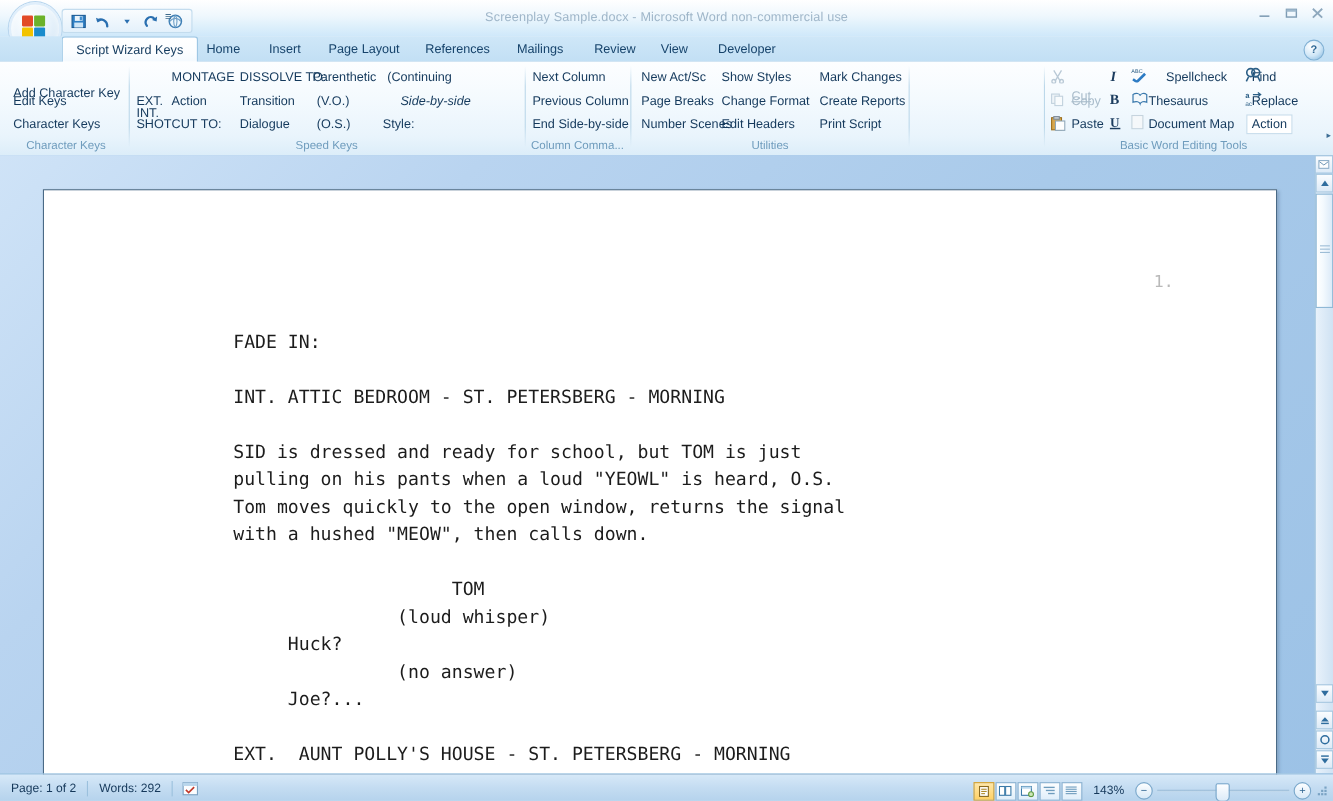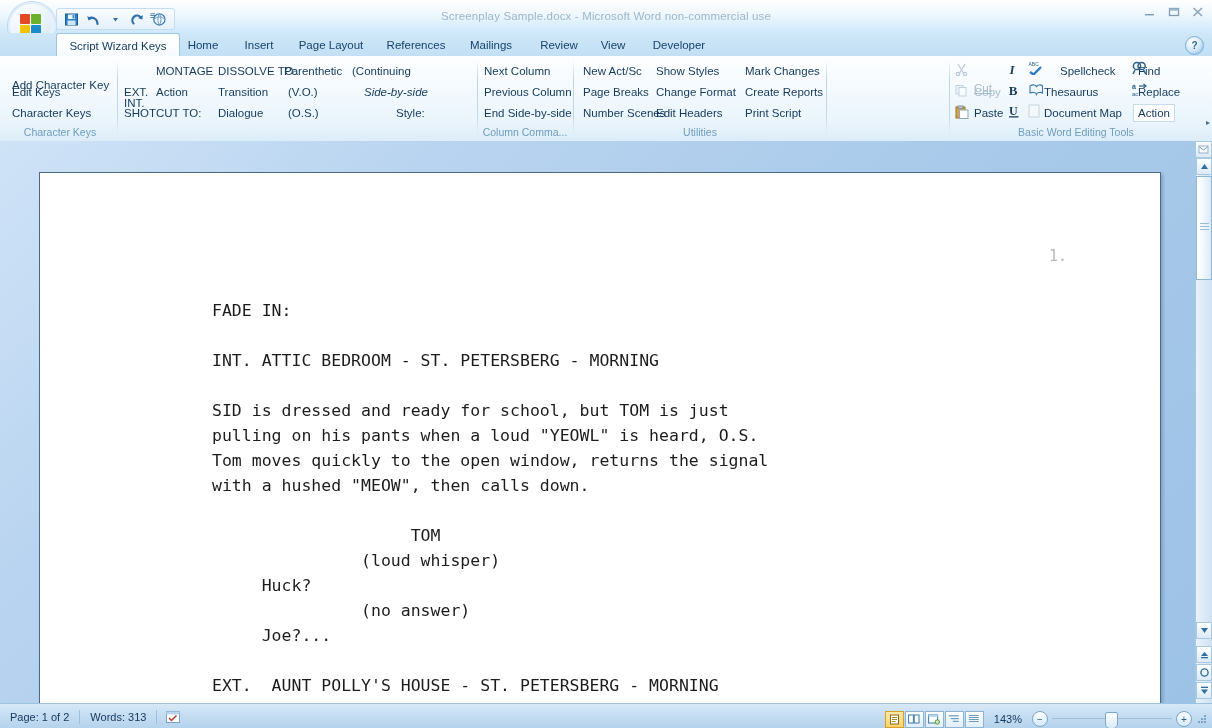--- a/index.html
+++ b/index.html
@@ -337,22 +337,23 @@
         <div class="ritem" style="left: 232px; top: 5px;">(Continuing</div>
         <div class="ritem" style="left: 4px; top: 26px;">EXT.</div>
         <div class="ritem" style="left: 36px; top: 26px;">Action</div>
         <div class="ritem" style="left: 98px; top: 26px;">Transition</div>
         <div class="ritem" style="left: 168px; top: 26px;">(V.O.)</div>
         <div class="ritem" style="left: 244px; top: 26px; font-style: italic;">Side-by-side</div>
         <div class="ritem" style="left: 4px; top: 47px;">SHOT</div>
         <div class="ritem" style="left: 36px; top: 47px;">CUT TO:</div>
         <div class="ritem" style="left: 98px; top: 47px;">Dialogue</div>
         <div class="ritem" style="left: 168px; top: 47px;">(O.S.)</div>
-        <div class="ritem" style="left: 228px; top: 47px; margin-left: 48px;">Style:</div>
-      </div>
+        <div class="ritem" style="left: 228px; top: 47px;">Style:</div>
+      </div>
+      <div class="rgroup-label">Speed Keys</div>
     </div>
     <div class="rsep" style="left: 477px;"></div>
     <div class="rgroup" style="left: 478px; width: 94px;">
       <div class="rgroup-inner">
         <div class="ritem" style="left: 4px; top: 5px;">Next Column</div>
         <div class="ritem" style="left: 4px; top: 26px;">Previous Column</div>
         <div class="ritem" style="left: 4px; top: 47px;">End Side-by-side</div>
       </div>
       <div class="rgroup-label">Column Comma...</div>
     </div>
@@ -496,21 +497,21 @@
     <svg width="11" height="9" viewBox="0 0 11 9">
       <rect x="2" y="0.7" width="7" height="1.3" fill="#2f6d9e"></rect>
         <path d="M5.5 8 L2 3.5 L9 3.5 Z" fill="#2f6d9e"></path>
     </svg>
   </div>
 </div>
 
 <div id="statusbar">
   <div class="sb-item">Page: 1 of 2</div>
   <div class="sb-div"></div>
-  <div class="sb-item">Words: 313</div>
+  <div class="sb-item">Words: 292</div>
   <div class="sb-div"></div>
   <div class="sb-item" style="padding:0 8px; display:flex; align-items:center;">
     <svg width="16" height="14" viewBox="0 0 16 14">
       <rect x="1.5" y="1.5" width="13" height="11" fill="#fbfdff" stroke="#7ba2c2"></rect>
       <rect x="1.5" y="1.5" width="13" height="3" fill="#b9d6ec"></rect>
       <path d="M4 8 L6.5 10.5 L11.5 5.5" stroke="#c0392b" stroke-width="1.5" fill="none"></path>
     </svg>
   </div>
 
   <div id="status-right">

